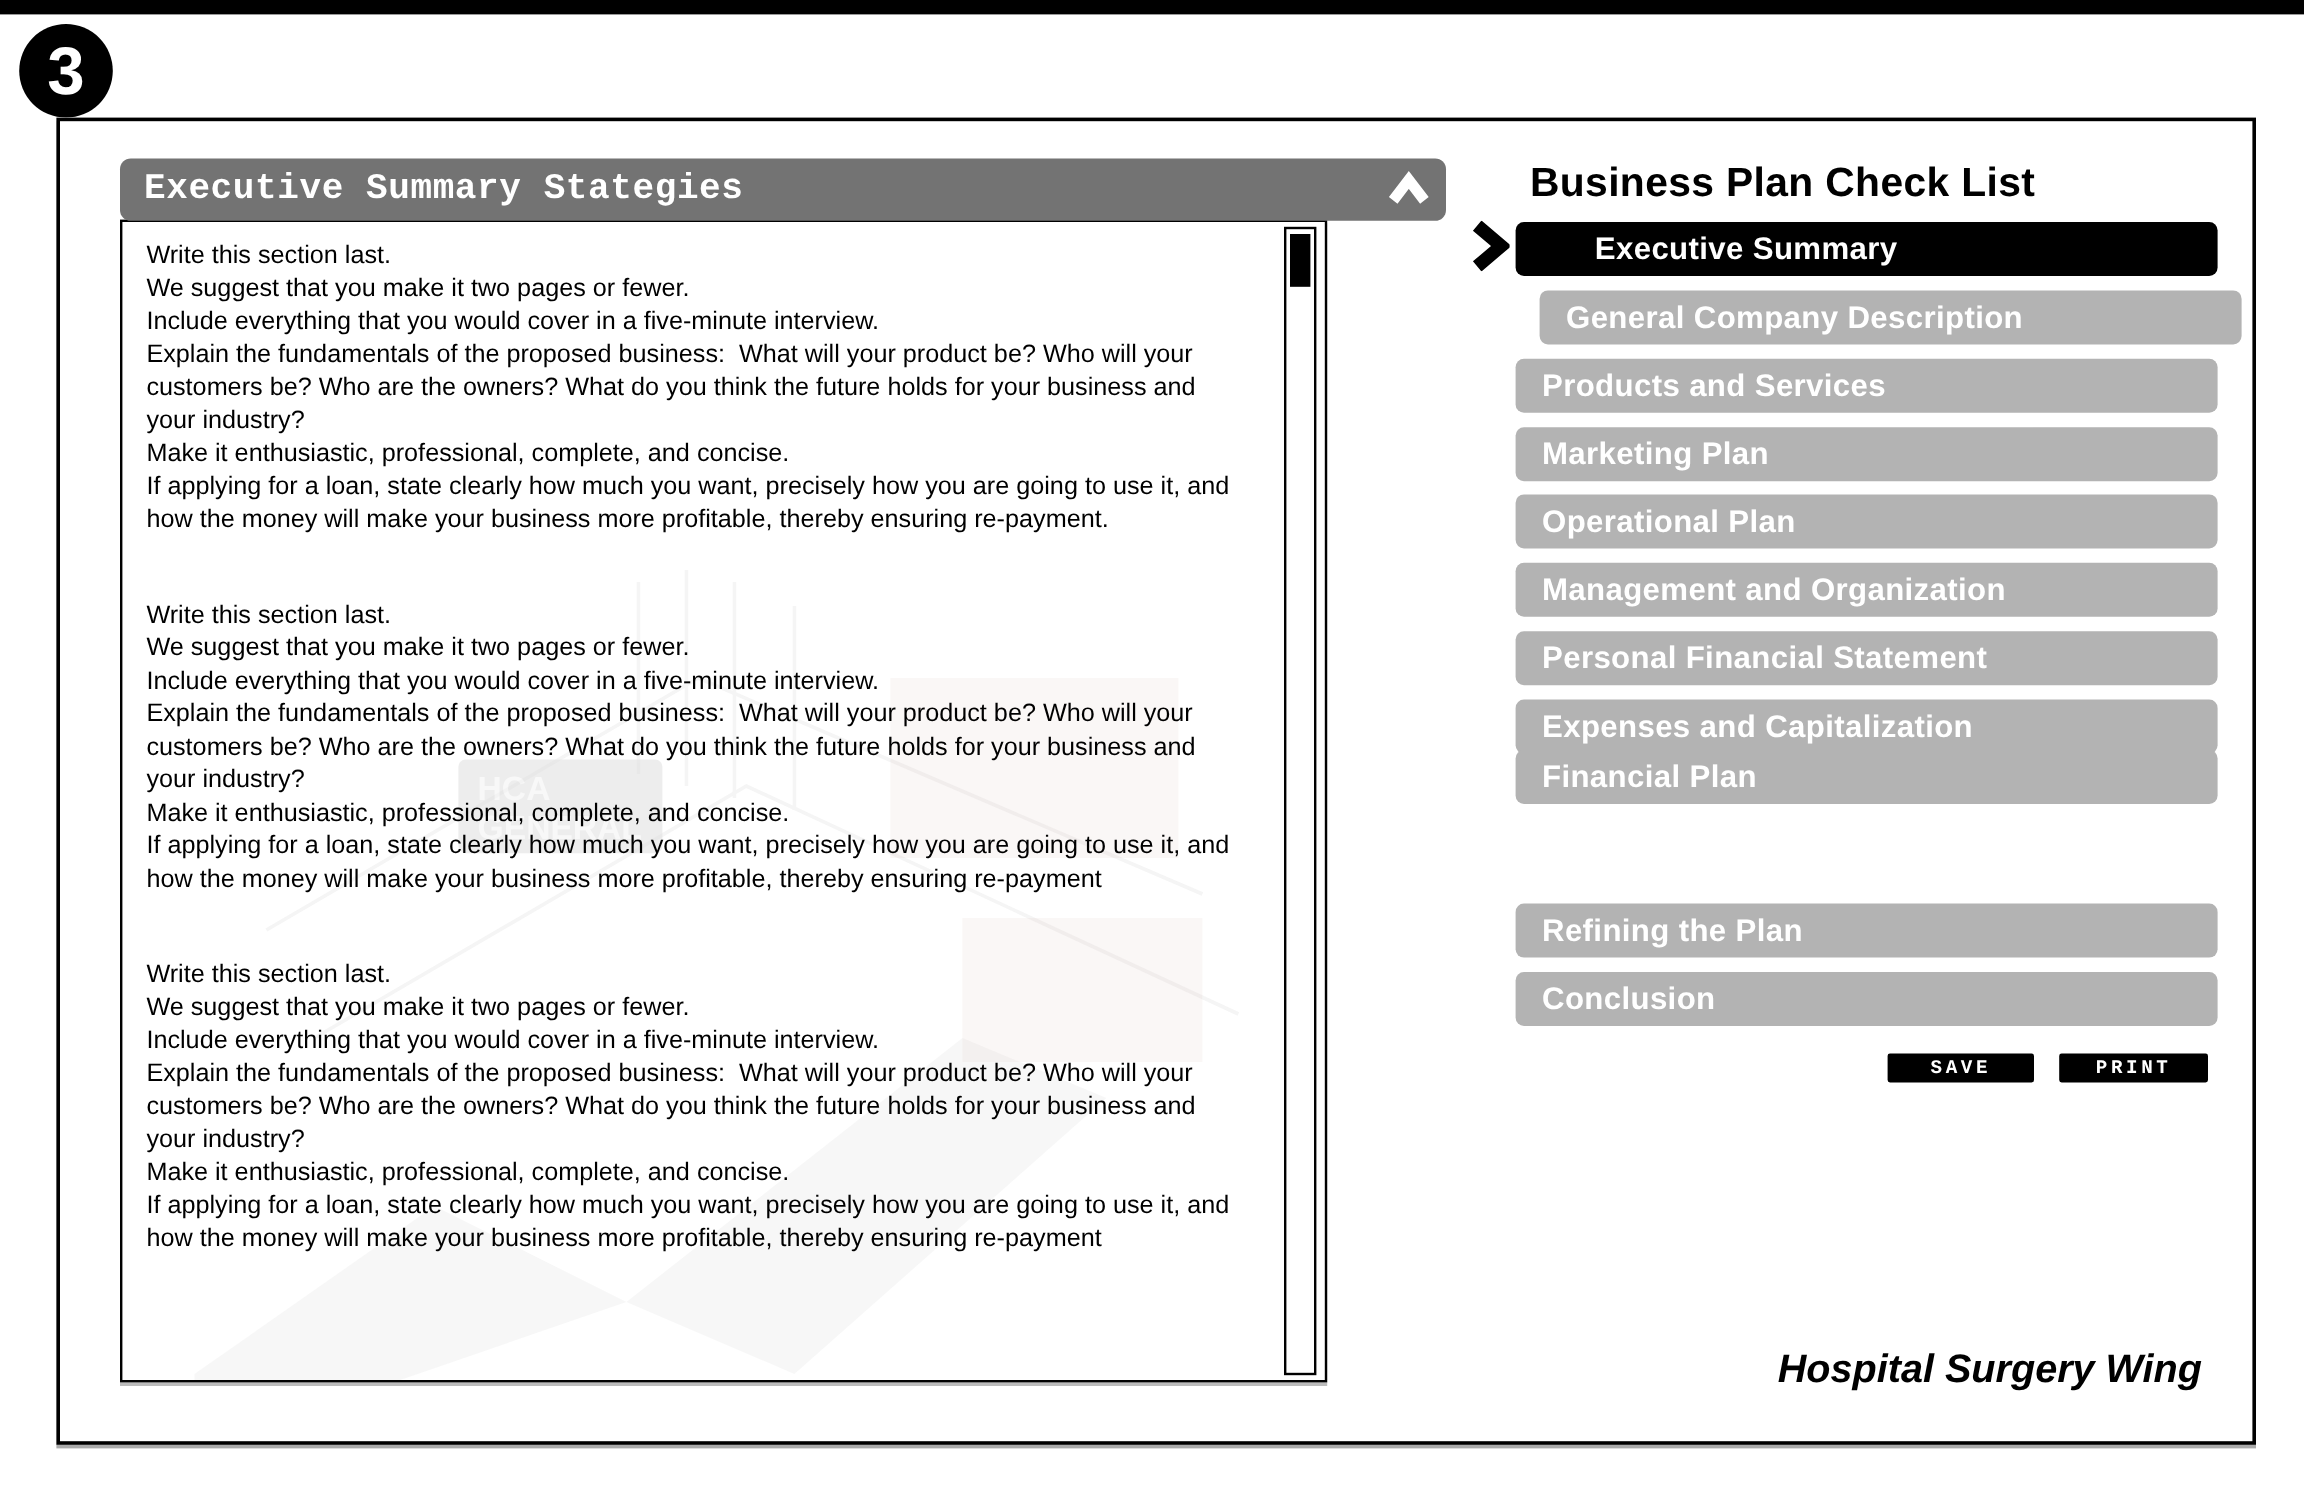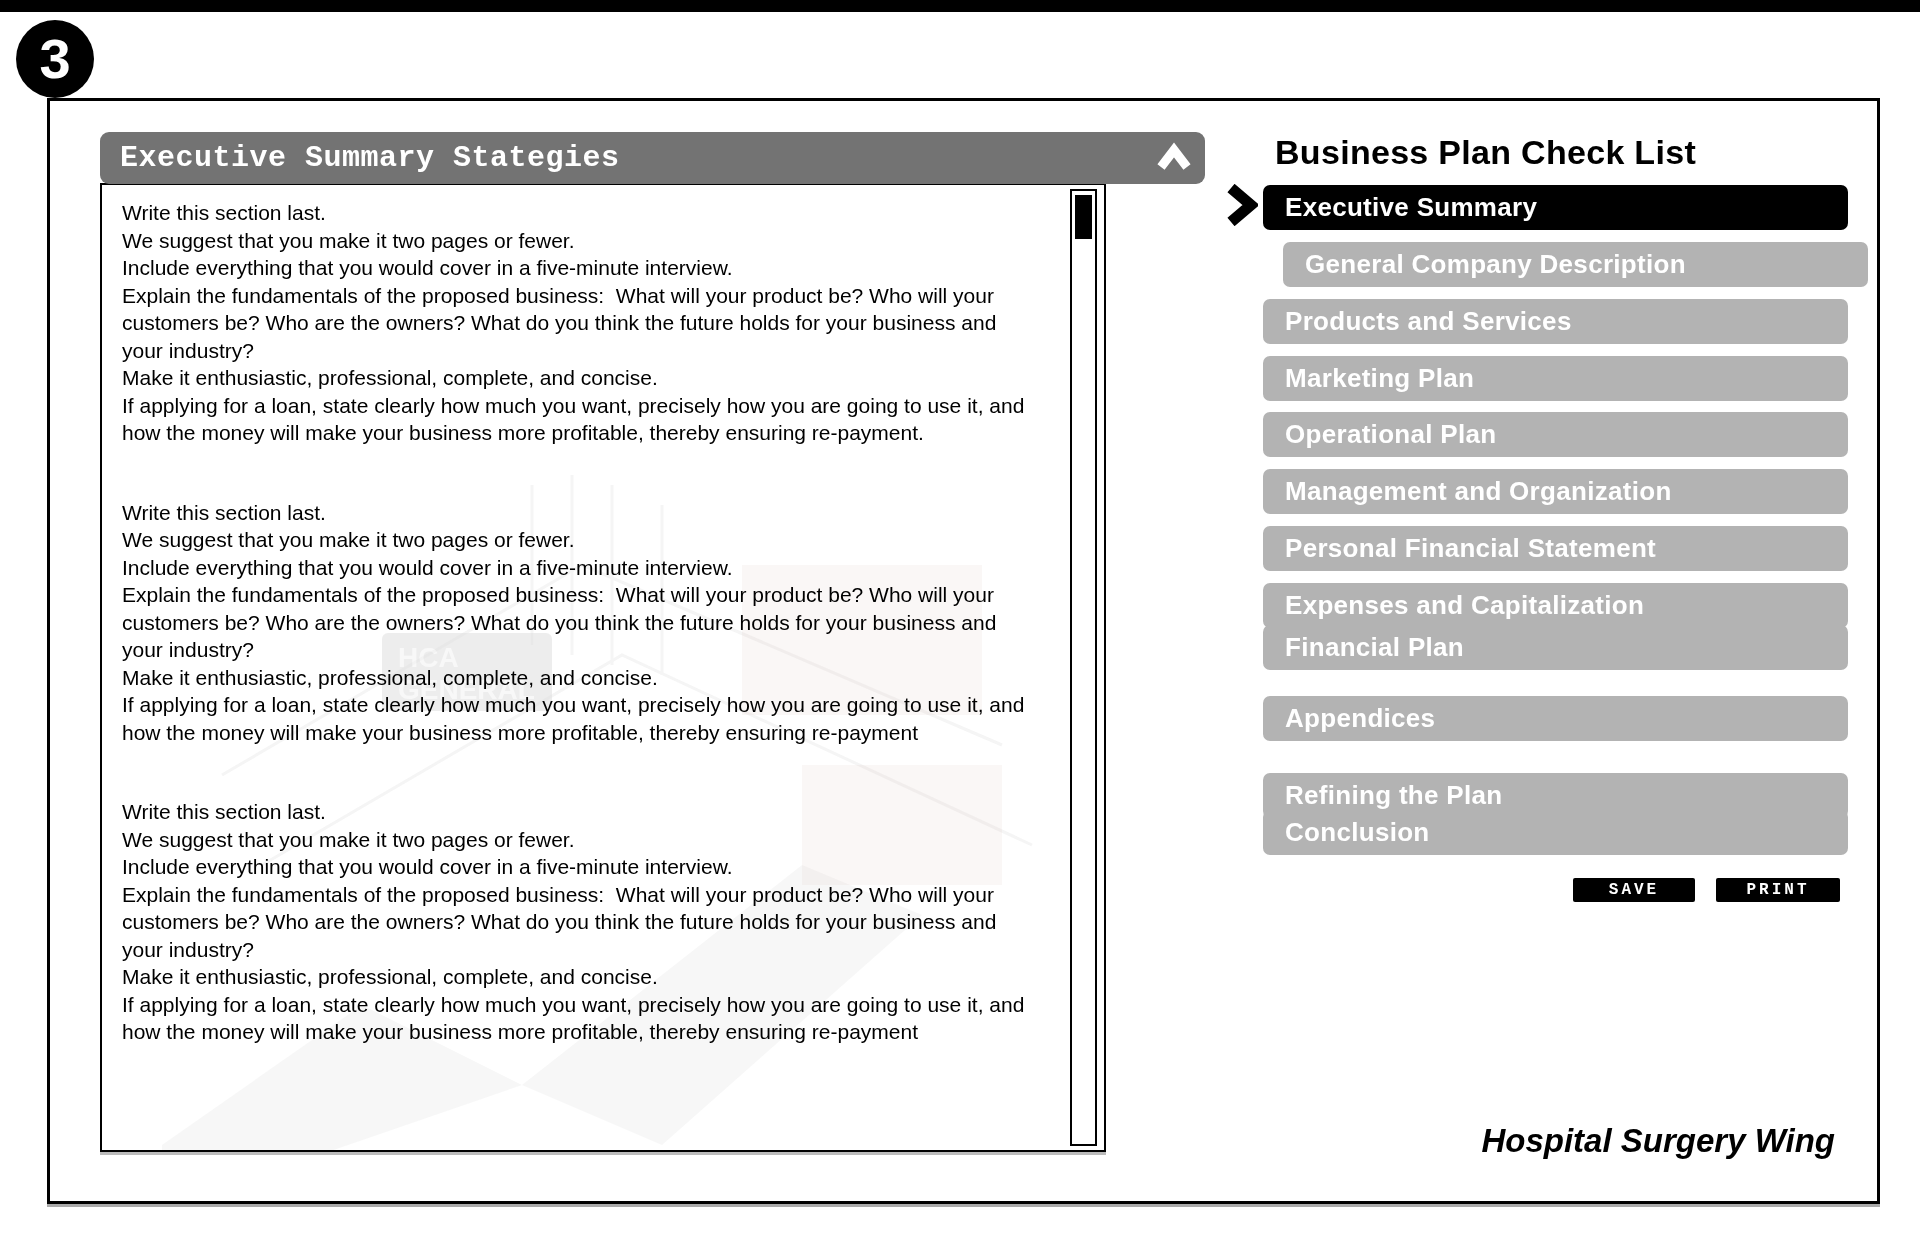--- a/index.html
+++ b/index.html
@@ -127,21 +127,21 @@
   </div>
 
   <div class="sidebar-title">Business Plan Check List</div>
 
   <div class="arrow-marker">
     <svg width="32" height="42" viewBox="0 0 32 42">
       <polyline points="5,4 25,21 5,38" fill="none" stroke="#000" stroke-width="11"></polyline>
     </svg>
   </div>
 
-  <div class="nav-item active" style="top:185px;">
+  <div class="nav-item active" style="top:185px;padding-left:44px;">
       <span>Executive Summary</span>
     </div>
   <div class="nav-item inactive" style="top:242px;margin-left:20px;">
       <span>General Company Description</span>
     </div>
   <div class="nav-item inactive" style="top:299px;">
       <span>Products and Services</span>
     </div>
   <div class="nav-item inactive" style="top:356px;">
       <span>Marketing Plan</span>
@@ -154,24 +154,21 @@
     </div>
   <div class="nav-item inactive" style="top:526px;">
       <span>Personal Financial Statement</span>
     </div>
   <div class="nav-item inactive" style="top:583px;">
       <span>Expenses and Capitalization</span>
     </div>
   <div class="nav-item inactive" style="top:625px;">
       <span>Financial Plan</span>
     </div>
-  <div class="nav-item inactive" style="top:696px;">
-      <span>Appendices</span>
-    </div>
-  <div class="nav-item inactive" style="top:773px;">
+  <div class="nav-item inactive" style="top:753px;">
       <span>Refining the Plan</span>
     </div>
   <div class="nav-item inactive" style="top:810px;">
       <span>Conclusion</span>
     </div>
 
   <button class="btn btn-save">SAVE</button>
   <button class="btn btn-print">PRINT</button>
 
   <div class="footer-title">Hospital Surgery Wing</div>

